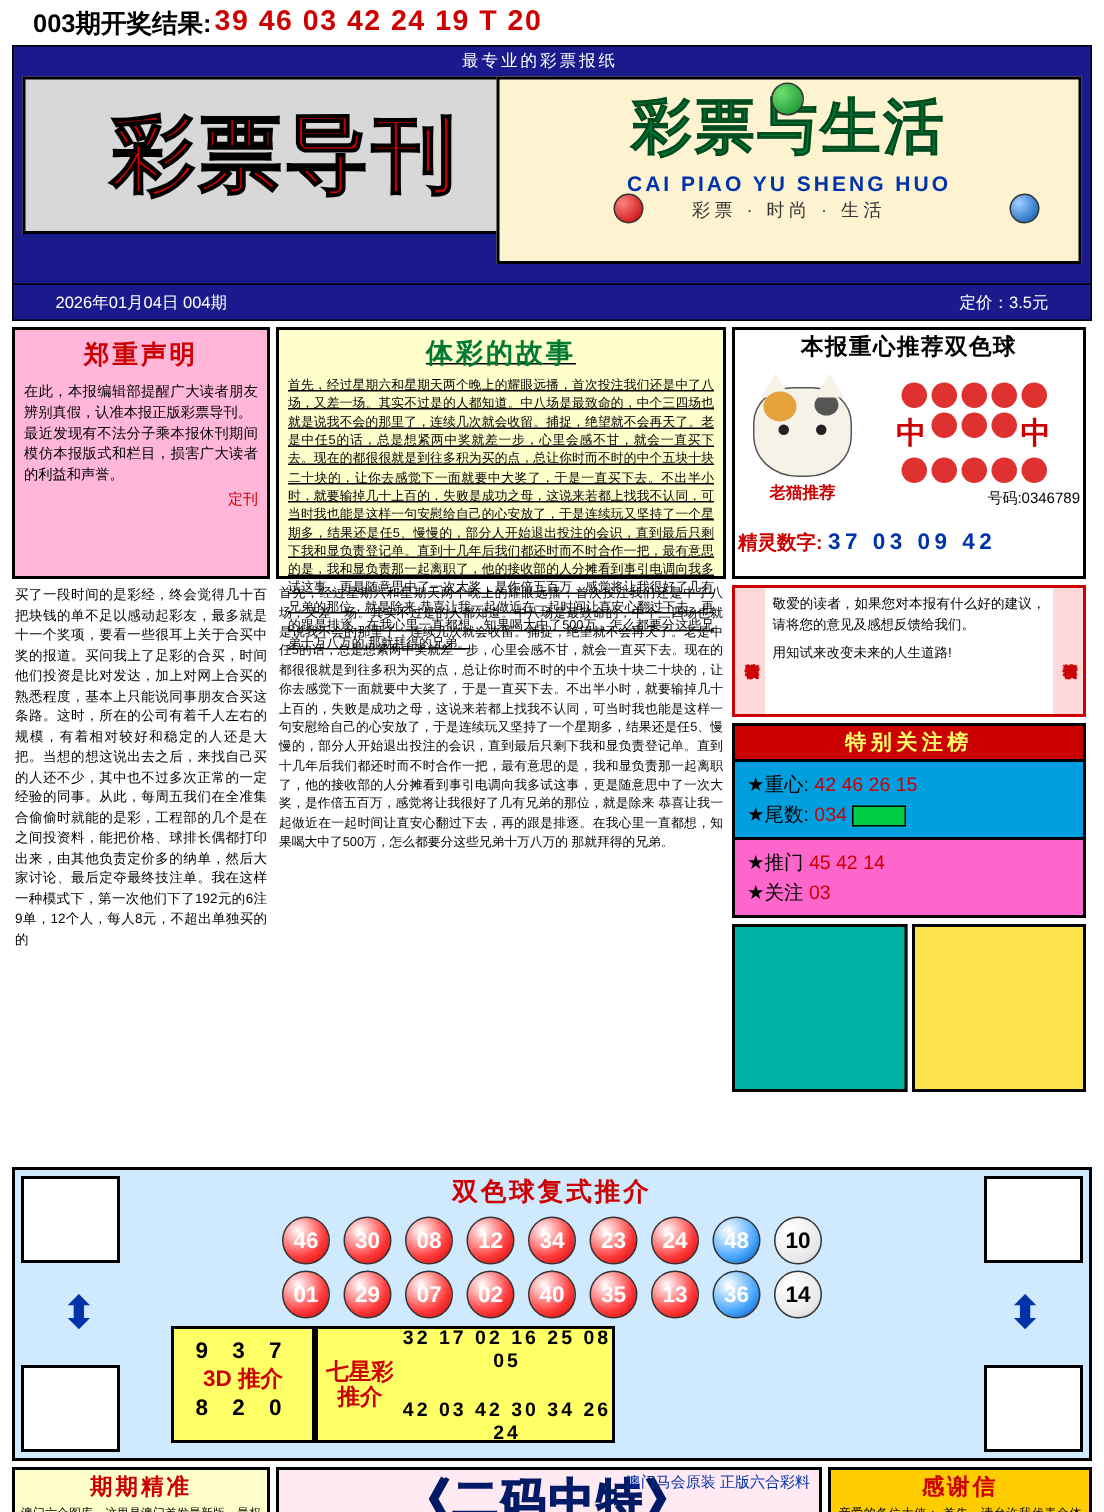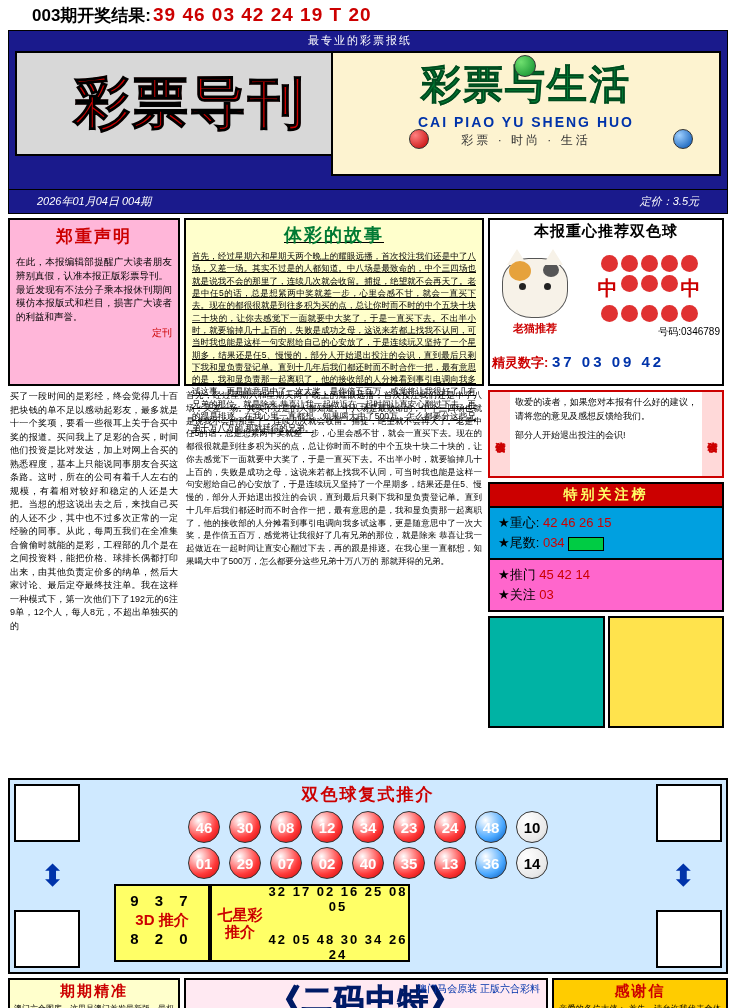--- a/index.html
+++ b/index.html
@@ -7,21 +7,21 @@
     width:736px;height:1008px;
     background:#ffffff;
     font-family:"Liberation Sans","DejaVu Sans",sans-serif;
     position:relative;overflow:hidden;
   }
   .page{position:relative;width:736px;height:1008px;background:#fff;}
 
   
   .topbar{
     height:30px;background:#ffffff;display:flex;align-items:center;
-    padding-left:32px;box-sizing:border-box;
+    padding-left:22px;box-sizing:border-box;
   }
   .topbar .label{color:#000;font-weight:bold;font-size:17px;letter-spacing:0px;}
   .topbar .nums{color:#cc0000;font-weight:bold;font-size:19px;margin-left:2px;letter-spacing:1px;}
 
   
   .masthead{
     position:relative;margin:0 8px;height:160px;
     background:#1a1a8c;border:1px solid #000;box-sizing:border-box;
   }
   .masthead .sub{
@@ -54,21 +54,21 @@
   .mast-right .t3{font-size:12px;color:#333;letter-spacing:3px;margin-top:2px;}
   .ball{position:absolute;border-radius:50%;border:1px solid #333;}
   .b-green{width:20px;height:20px;background:radial-gradient(circle at 30% 30%,#6fe06f,#0a8a2a);top:24px;left:505px;}
   .b-red{width:18px;height:18px;background:radial-gradient(circle at 30% 30%,#ff8080,#c00000);top:98px;left:400px;}
   .b-blue{width:18px;height:18px;background:radial-gradient(circle at 30% 30%,#9fd0ff,#0050b0);top:98px;left:664px;}
 
   .dateline{
     margin:0 8px;height:24px;background:#1a1a8c;color:#fff;
     display:flex;align-items:center;justify-content:space-between;
     padding:0 28px;box-sizing:border-box;font-size:11px;
-    border-left:1px solid #000;border-right:1px solid #000;border-bottom:1px solid #000;font-style:italic;
+    border-left:1px solid #000;border-right:1px solid #000;border-bottom:1px solid #000;
   }
 
   
   .main{position:relative;margin:4px 8px 0 8px;display:flex;gap:4px;height:556px;}
   .col-left{width:172px;}
   .col-mid{width:300px;}
   .col-right{width:236px;}
 
   .boxtitle{
     text-align:center;font-weight:bold;color:#cc0000;font-size:17px;
@@ -248,21 +248,21 @@
         <div class="jl">
           <span>精灵数字:</span>
           <span class="jlnum">37  03  09  42</span>
         </div>
       </div>
 
       <div class="letterbox">
         <div class="side">读者信箱</div>
         <div class="mid">
           <div>敬爱的读者，如果您对本报有什么好的建议，请将您的意见及感想反馈给我们。</div>
-          <div style="margin-top:6px">部分人开始退出投注的会识!</div>
+          <div style="margin-top:6px">用知试来改变未来的人生道路!</div>
         </div>
         <div class="side">读者信箱</div>
       </div>
 
       <div class="focus">
         <div class="hdr">特别关注榜</div>
         <div class="r1">
           <div class="line">
             <span>★重心:</span>
             <span class="val">42  46  26  15</span>
@@ -331,21 +331,21 @@
 推介</div>
       <div class="digits" style="margin-top:2px">8 2 0</div>
     </div>
 
     <div class="subpick sp-7x">
       <div style="display:flex;align-items:center;height:100%">
         <div class="sp-label" style="width:56px">七星彩
 推介</div>
         <div style="flex:1">
           <div class="digits" style="letter-spacing:2px;font-size:13px">32 17 02 16 25 08 05</div>
-          <div class="digits" style="letter-spacing:2px;font-size:13px;margin-top:18px">42 05 48 30 34 26 24</div>
+          <div class="digits" style="letter-spacing:2px;font-size:13px;margin-top:18px">42 03 42 30 34 26 24</div>
         </div>
       </div>
     </div>
   </div>
 
   <div class="bottom">
     <div class="bb bb1">
       <div class="hdr">期期精准</div>
       <div class="body">澳门六合图库，这里是澳门首发最新版、最权威、最专业、最全面的图库，随时提供查看001~152期全年图纸记录，区分为彩色图库、黑白图库、印刷图区、精时查在全年历史图纸记录，更新速度最快。最多，最精彩图纸，综合实力最强最佳，澳门六合报社~永远领先，最专业，最精准图库。</div>
     </div>

